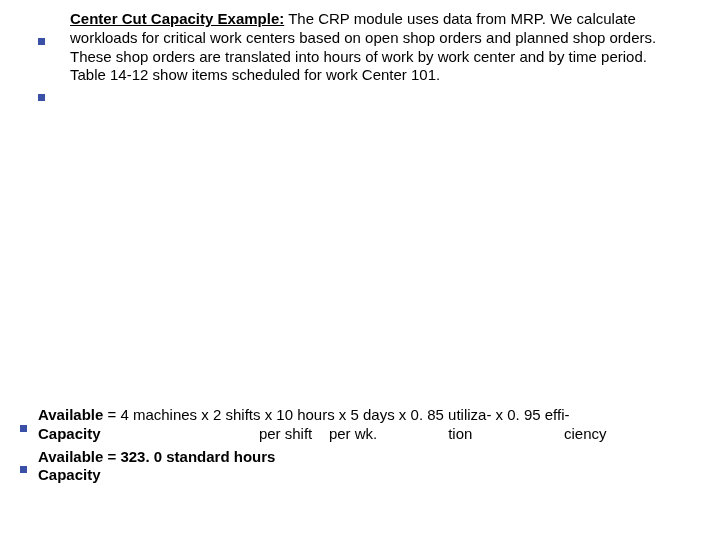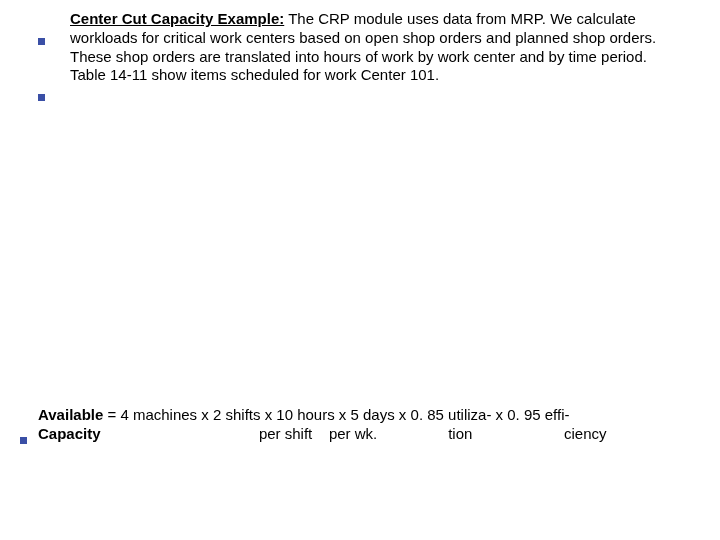--- a/index.html
+++ b/index.html
@@ -44,21 +44,21 @@
     text-decoration: underline;
   }
   .bottom-list {
     position: absolute;
     left: 20px;
     top: 406px;
     width: 690px;
   }
   .row {
     display: flex;
-    align-items: flex-end;
+    align-items: center;
     margin-bottom: 4px;
   }
   .row .bullet {
     flex: 0 0 7px;
     height: 7px;
     margin: 7px 11px 0 0;
   }
   .item-text {
     flex: 1;
     white-space: pre;
@@ -70,27 +70,32 @@
 <body>
 
 <div class="slide">
 
   <div class="top-bullets">
     <div class="bullet"></div>
     <div class="bullet"></div>
   </div>
 
   <div class="top-block">
-    <span class="lead">Center Cut Capacity Example:</span><span> The CRP module uses data from MRP. We calculate workloads for critical work centers based on open shop orders and planned shop orders. These shop orders are translated into hours of work by work center and by time period. Table 14-11 show items scheduled for work Center 101.</span>
+    <span class="lead">Center Cut Capacity Example:</span><span> The CRP module uses data from MRP. We calculate workloads for critical work centers based on open shop orders and planned shop orders. These shop orders are translated into hours of work by work center and by time period. Table 14-12 show items scheduled for work Center 101.</span>
   </div>
 
   <div class="bottom-list">
 
     <div class="row">
       <div class="bullet"></div>
       <div class="item-text"><span class="bold">Available</span><span> = 4 machines x 2 shifts x 10 hours x 5 days x 0. 85 utiliza- x 0. 95 effi-</span>
 <span class="bold">Capacity                                      </span><span>per shift    per wk.                 tion                      ciency</span></div>
     </div>
 
+    <div class="row">
+      <div class="bullet"></div>
+      <div class="item-text"><span class="bold">Available = 323. 0 standard hours</span>
+<span class="bold">Capacity</span></div>
+    </div>
 
   </div>
 
 </div>
 
 </body></html>

